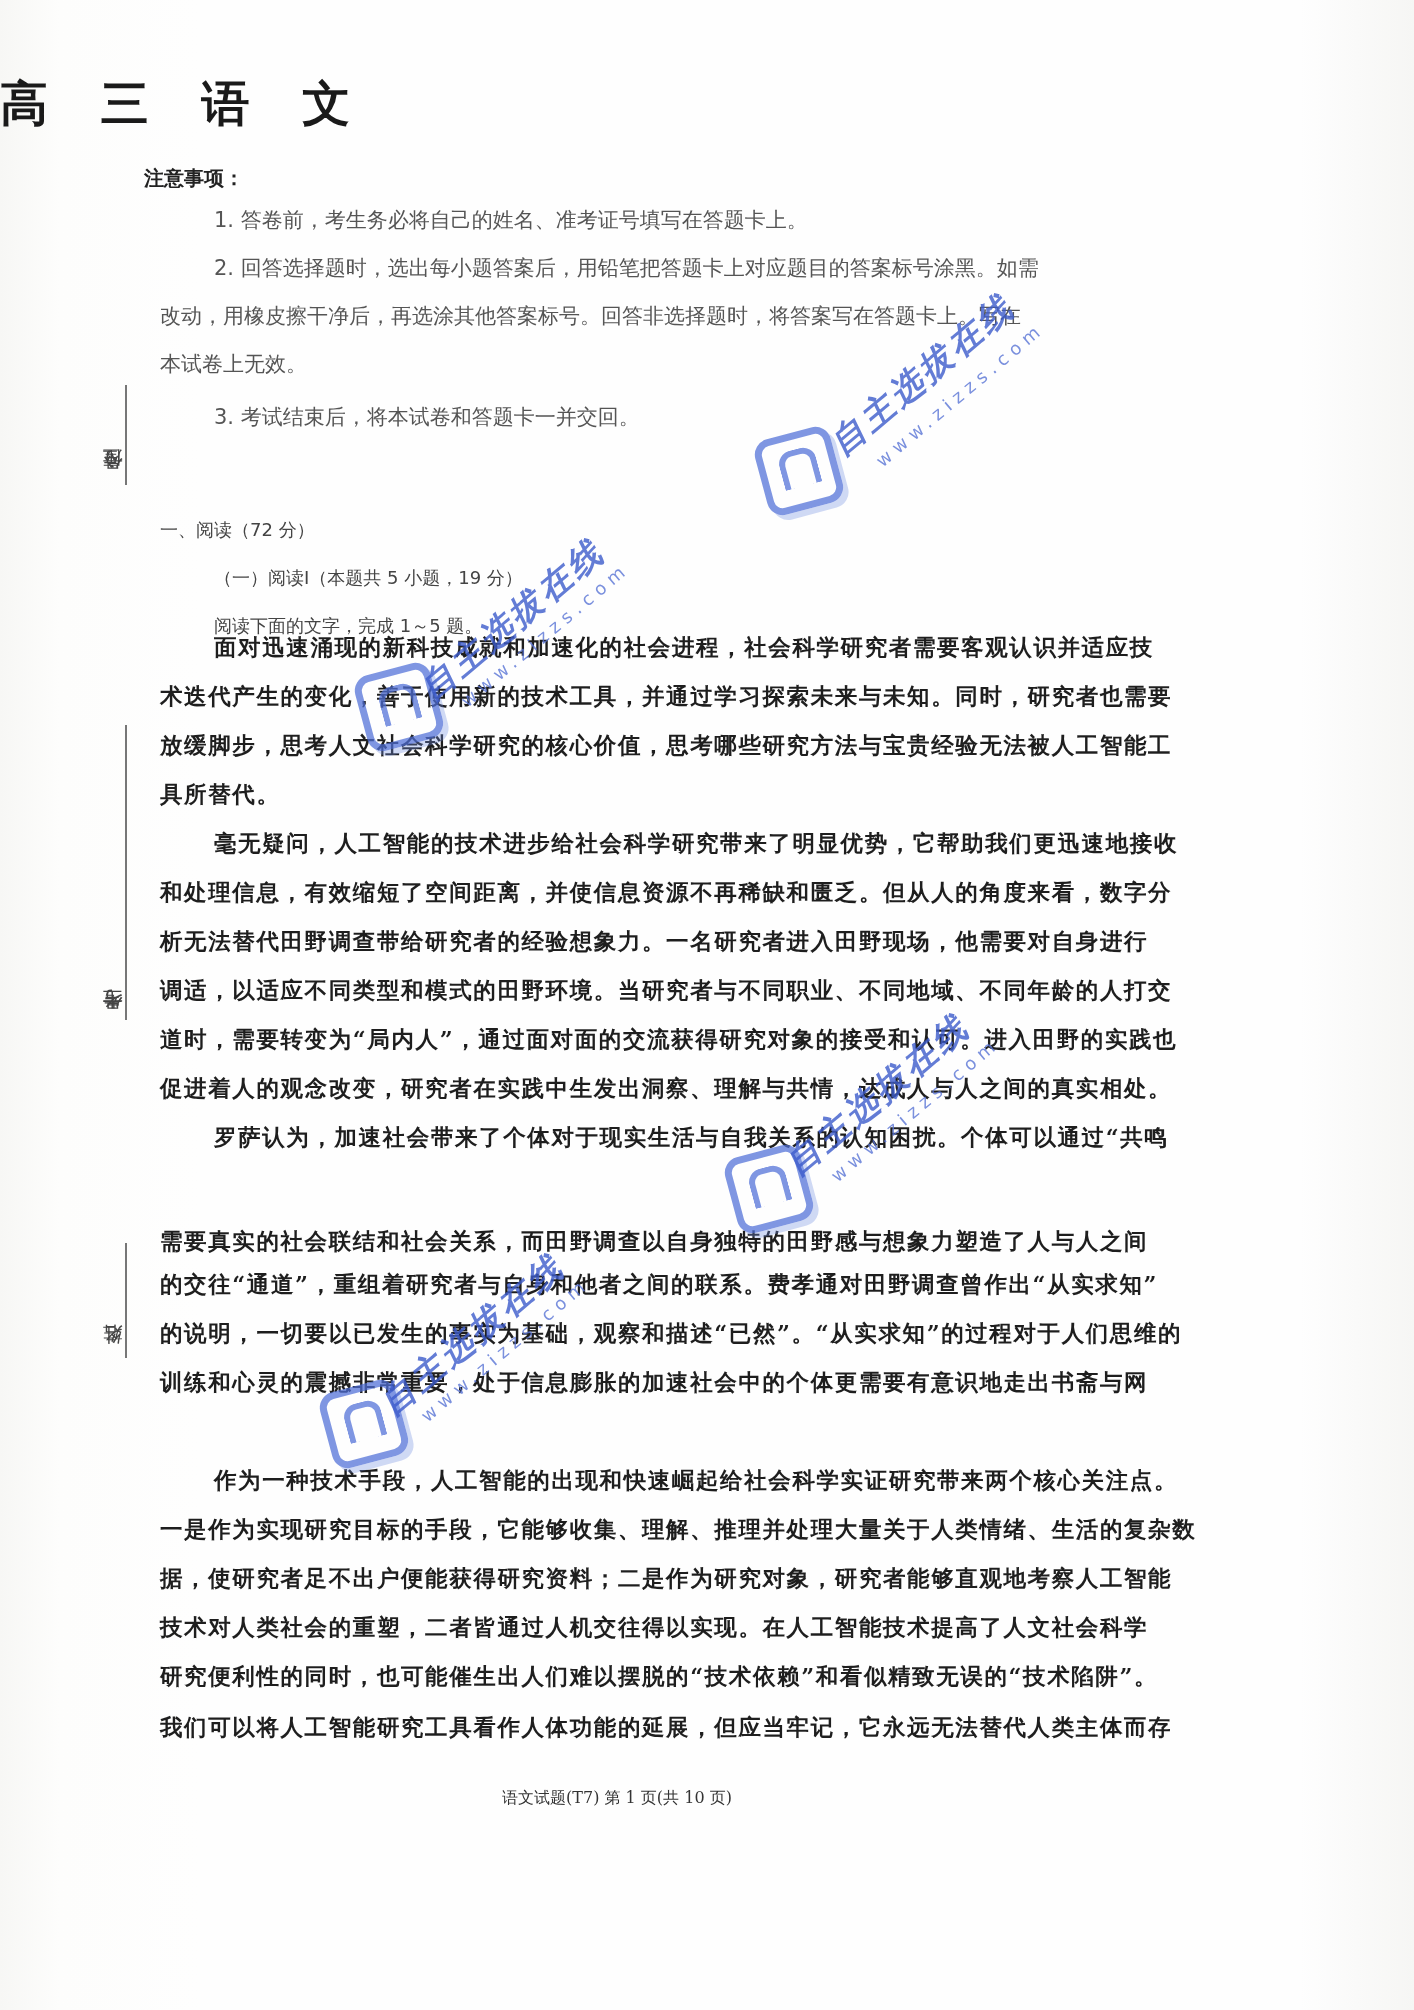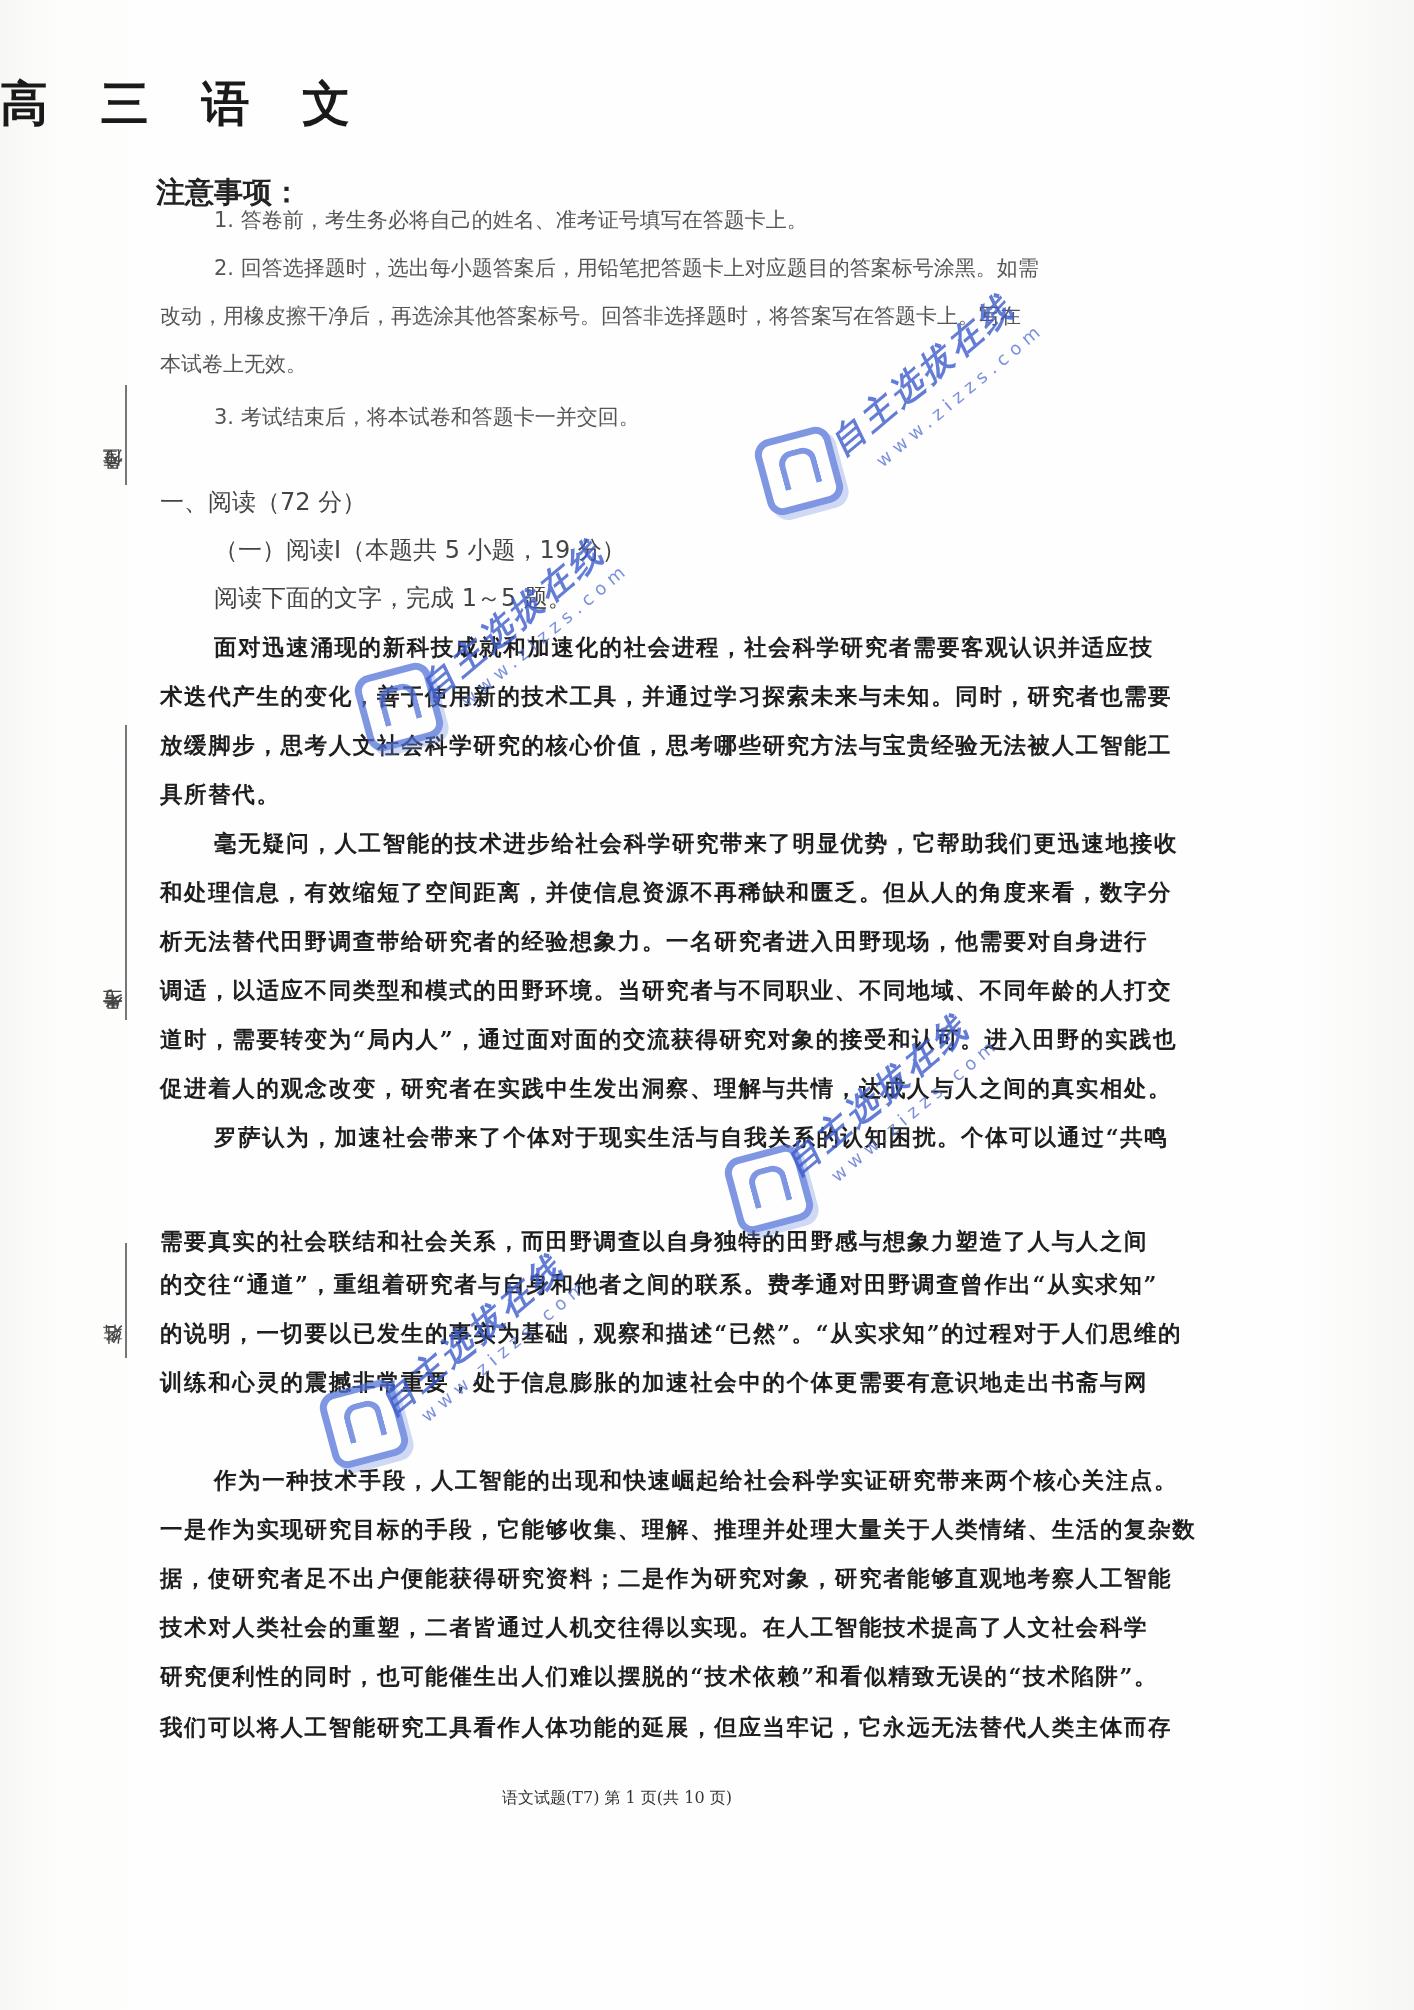--- a/index.html
+++ b/index.html
@@ -12,31 +12,31 @@
   .page {
     position: absolute; left: 0; top: 0; width: 1414px; height: 2010px;
     background: linear-gradient(90deg, #f7f7f5 0px, #fdfdfc 60px, #fefefe 200px, #fefefe 1300px, #f6f6f4 1414px);
   }
   .title {
     position: absolute; left: 0; width: 1414px; top: 72px; text-align: left;
     font-family: "DejaVu Sans", "Liberation Sans", sans-serif;
     font-size: 48px; font-weight: bold; letter-spacing: 18px; color: #1a1a1a;
   }
   .notice-heading {
-    position: absolute; left: 156px; top: 165px;
-    font-family: "DejaVu Sans", sans-serif; font-weight: bold; font-size: 29px; color: #222; margin-top: 8px;
+    position: absolute; left: 144px; top: 165px;
+    font-family: "DejaVu Sans", sans-serif; font-weight: bold; font-size: 20px; color: #222;
   }
   .line {
     position: absolute; left: 160px; width: 1110px;
     font-size: 22px; line-height: 30px; white-space: nowrap; color: #333;
   }
   .light { color: #555; font-family: "DejaVu Sans", sans-serif; font-size: 21px; }
   .dark { color: #1e1e1e; font-weight: bold; letter-spacing: 1.6px; font-size: 22.5px; }
   .indent { left: 214px; width: 1058px; }
-  .section { font-family: "DejaVu Sans", sans-serif; font-size: 24px; color: #444; }
+  .section { font-family: "DejaVu Sans", sans-serif; font-size: 18px; color: #444; margin-top: 28px; }
   .margin-label {
     position: absolute; left: 98px;
     writing-mode: vertical-rl; transform: rotate(180deg);
     font-family: "DejaVu Sans", sans-serif; font-size: 20px; color: #444;
   }
   .margin-line { position: absolute; left: 125px; width: 2px; background: #777; }
   .footer {
     position: absolute; left: 0; width: 1234px; top: 1788px; text-align: center;
     font-size: 16px; color: #333; font-family: "DejaVu Serif", serif;
   }

